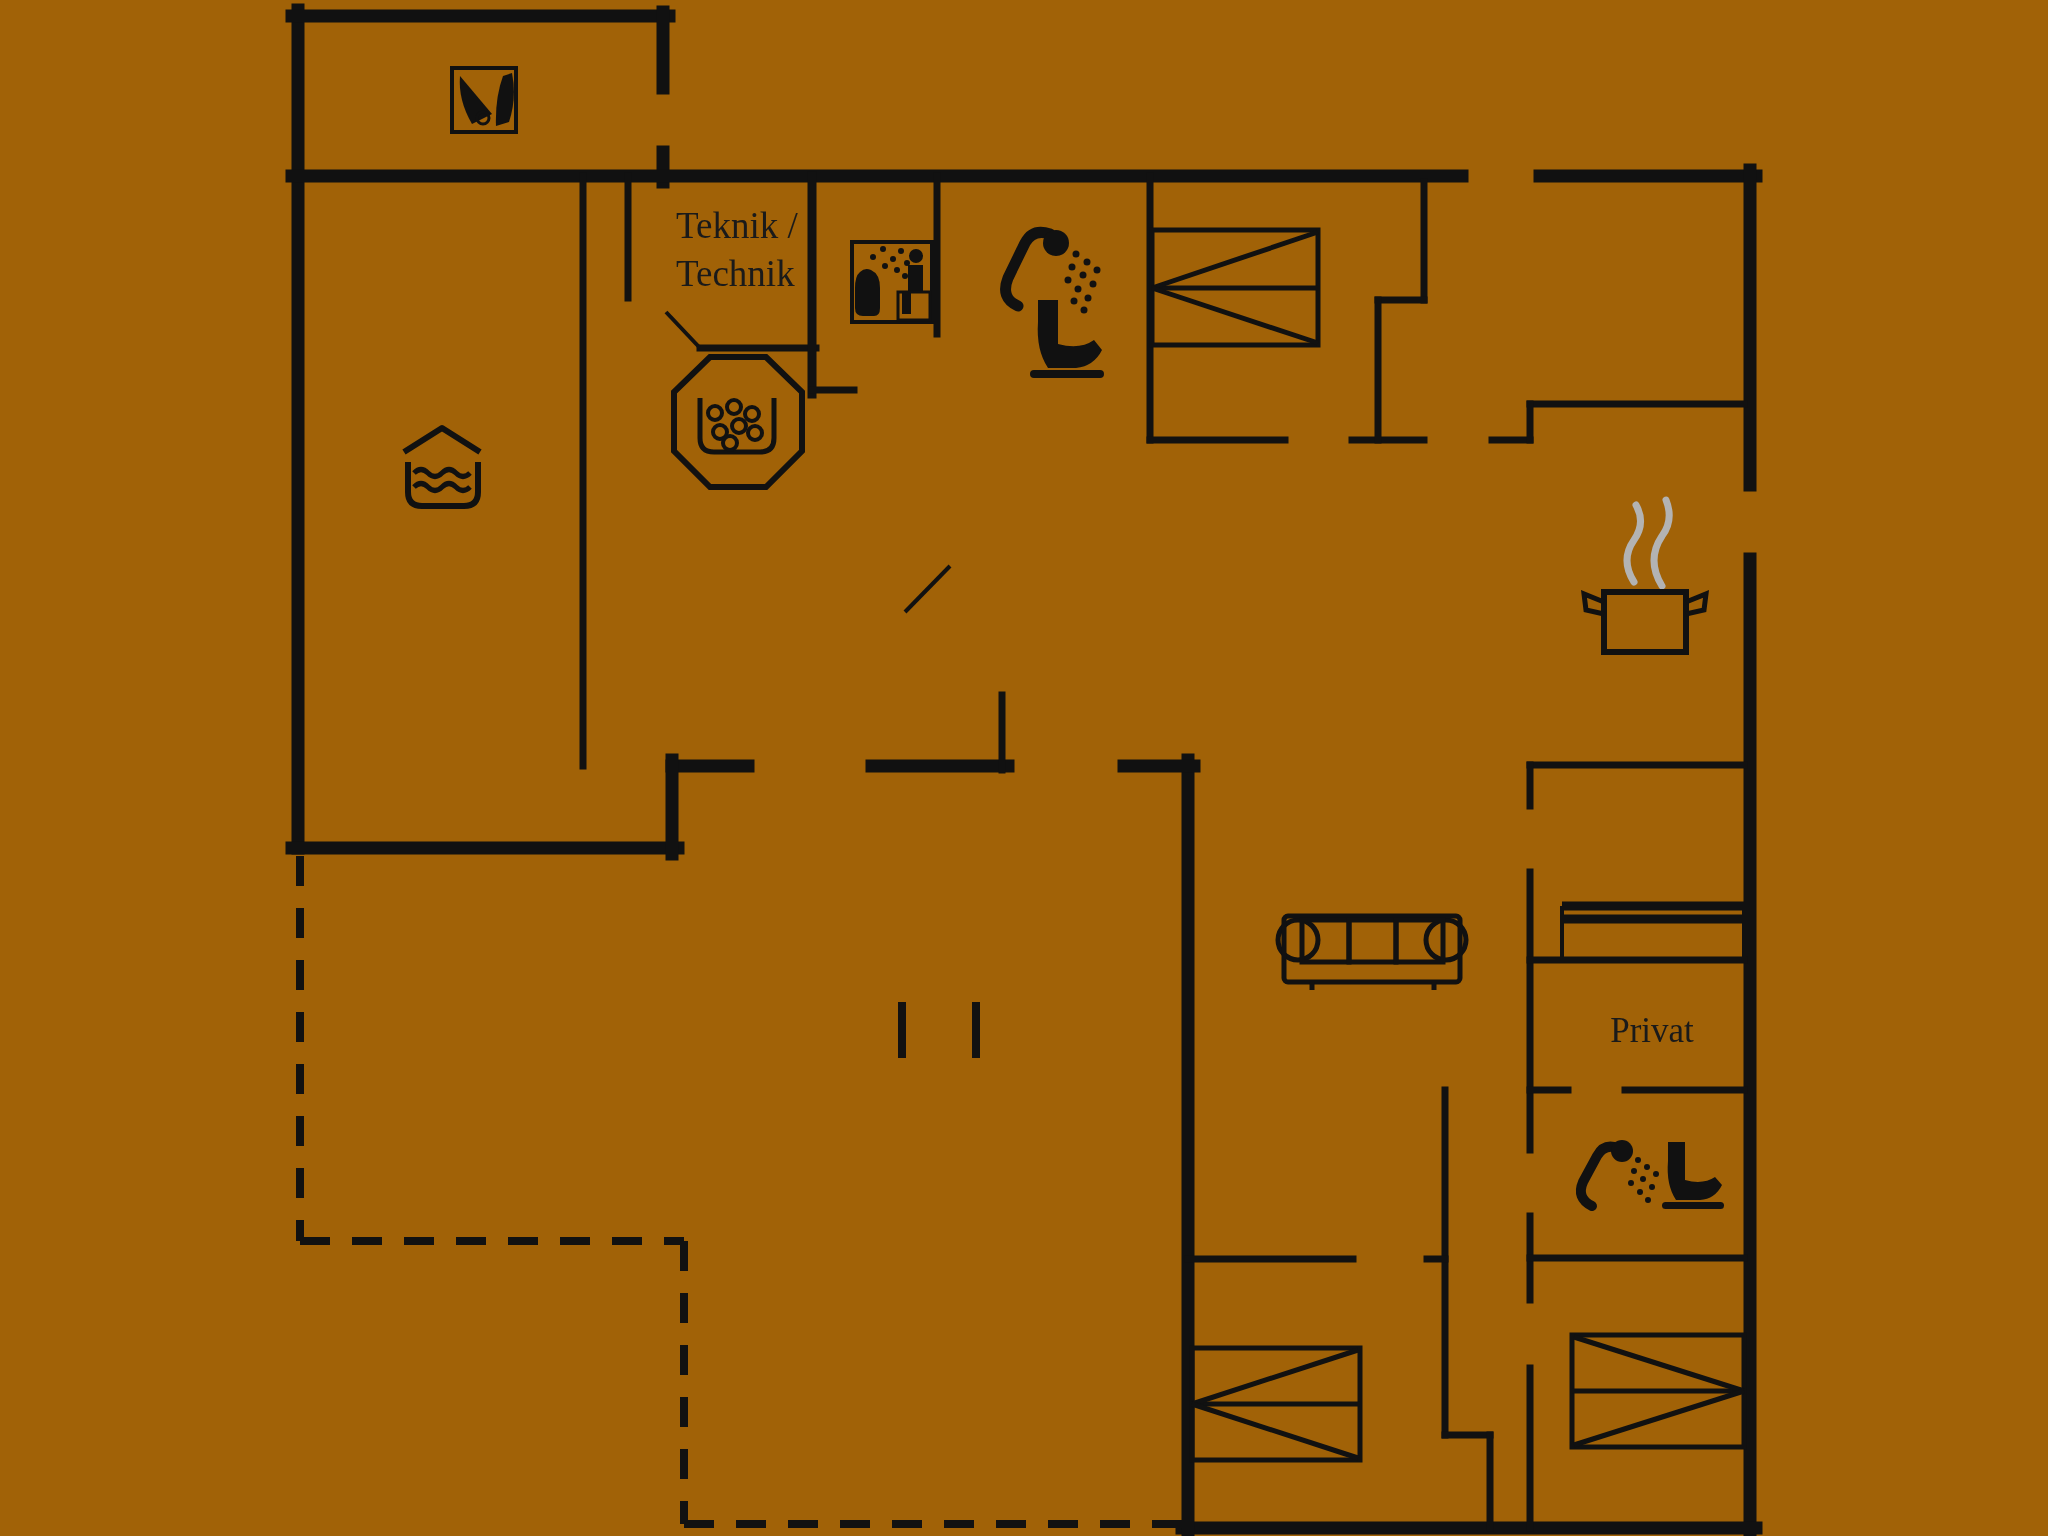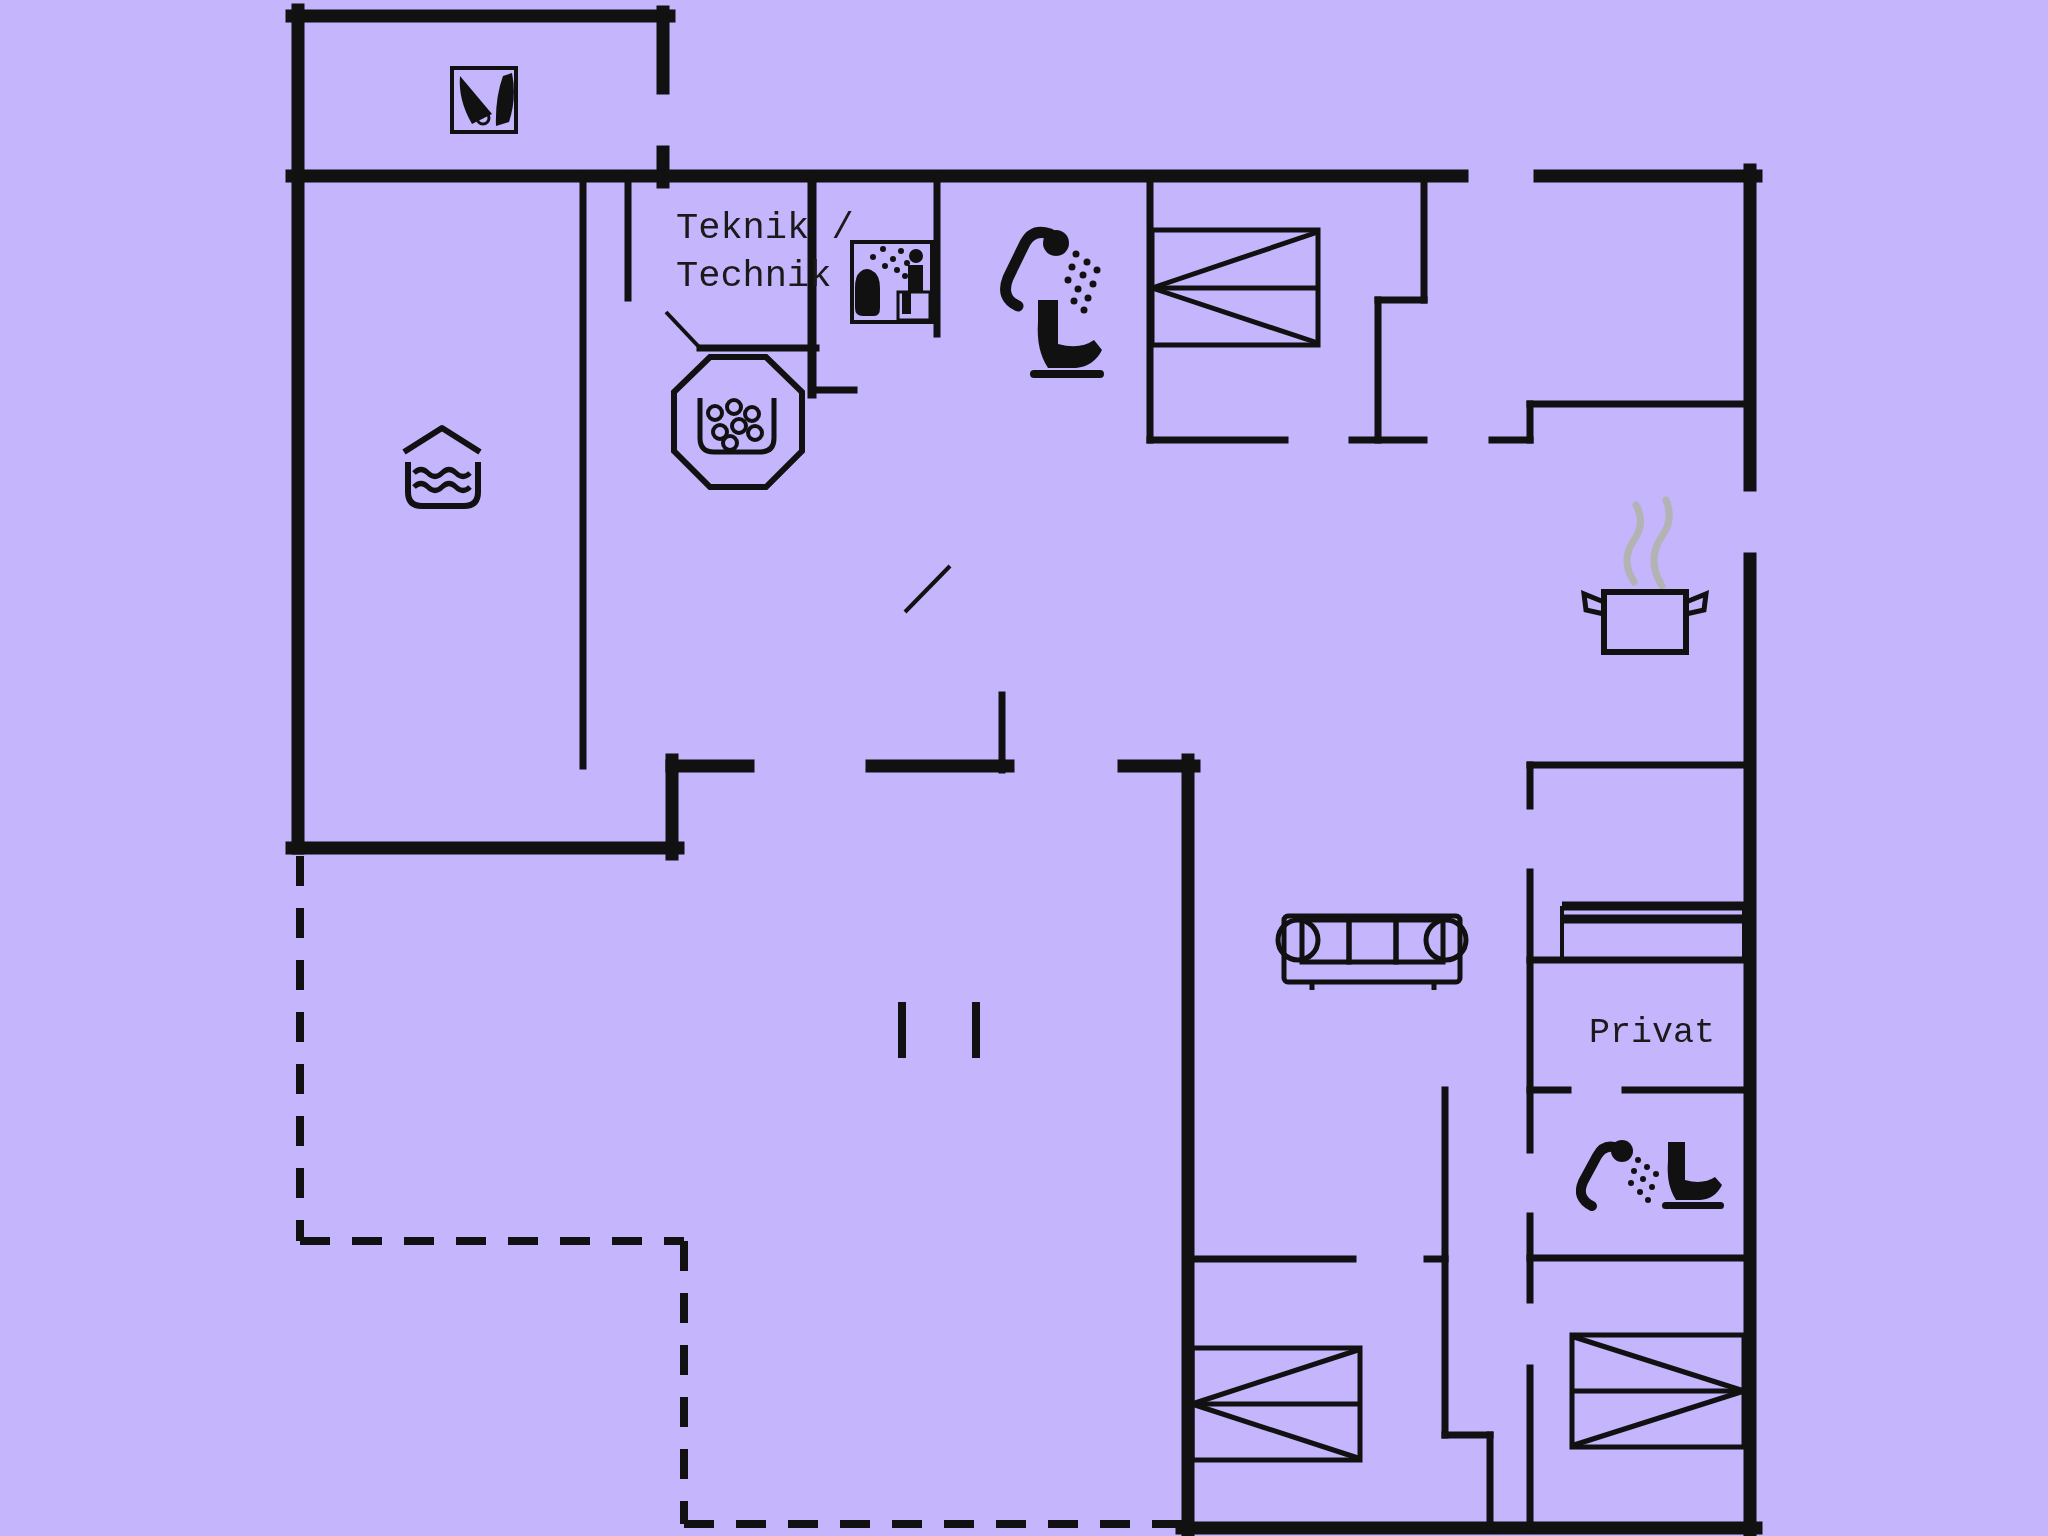--- a/index.html
+++ b/index.html
@@ -1,17 +1,17 @@
 <!DOCTYPE html>
 <html><head>
 <meta charset="utf-8">
 <style>
   html,body{margin:0;padding:0;background:#ffffff;}
-  .stage{position:relative;width:2048px;height:1536px;background:#c4b5fd;overflow:hidden;
-         font-family:Liberation Mono, monospace;}
+  .stage{position:relative;width:2048px;height:1536px;background:#a16207;overflow:hidden;
+         font-family:Liberation Serif, serif;}
   svg{display:block;width:100%;height:100%;}
   .wall-ext{stroke:#111111;stroke-width:13;fill:none;stroke-linecap:square;}
   .wall-int{stroke:#111111;stroke-width:7;fill:none;stroke-linecap:square;}
   .wall-med{stroke:#111111;stroke-width:9;fill:none;stroke-linecap:square;}
   .thin{stroke:#111111;stroke-width:4;fill:none;}
   .dash{stroke:#111111;stroke-width:8;fill:none;stroke-dasharray:30 22;stroke-linecap:butt;}
   .furn{stroke:#111111;stroke-width:5;fill:none;stroke-linejoin:miter;}
   .icon-stroke{stroke:#111111;fill:none;}
   .icon-fill{fill:#111111;stroke:none;}
   .steam{stroke:#b3b3b3;stroke-width:7;fill:none;stroke-linecap:round;}

